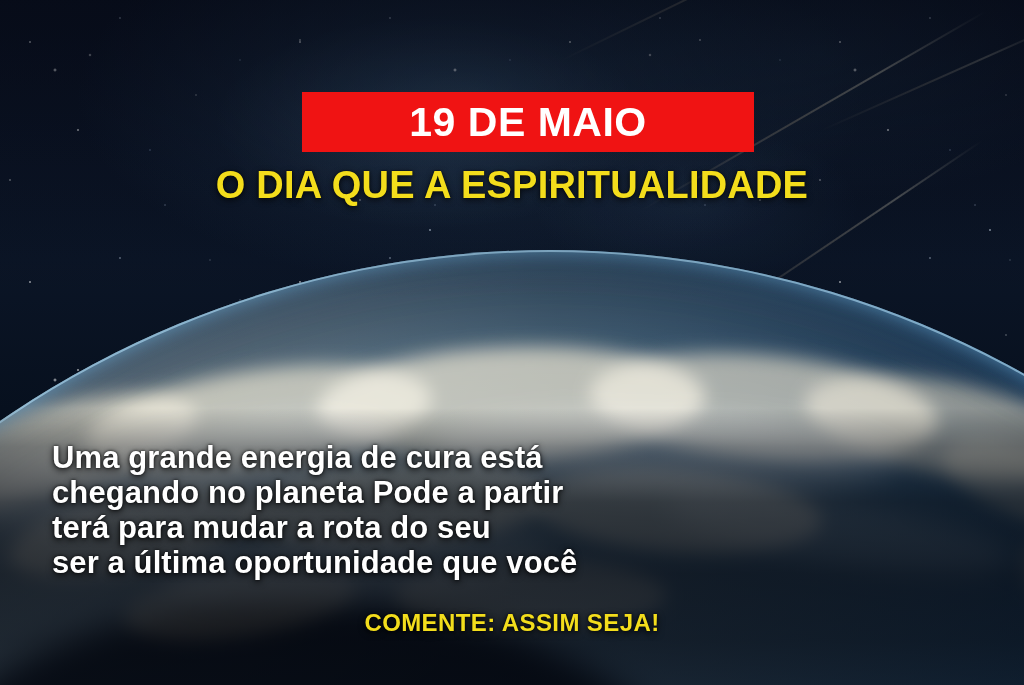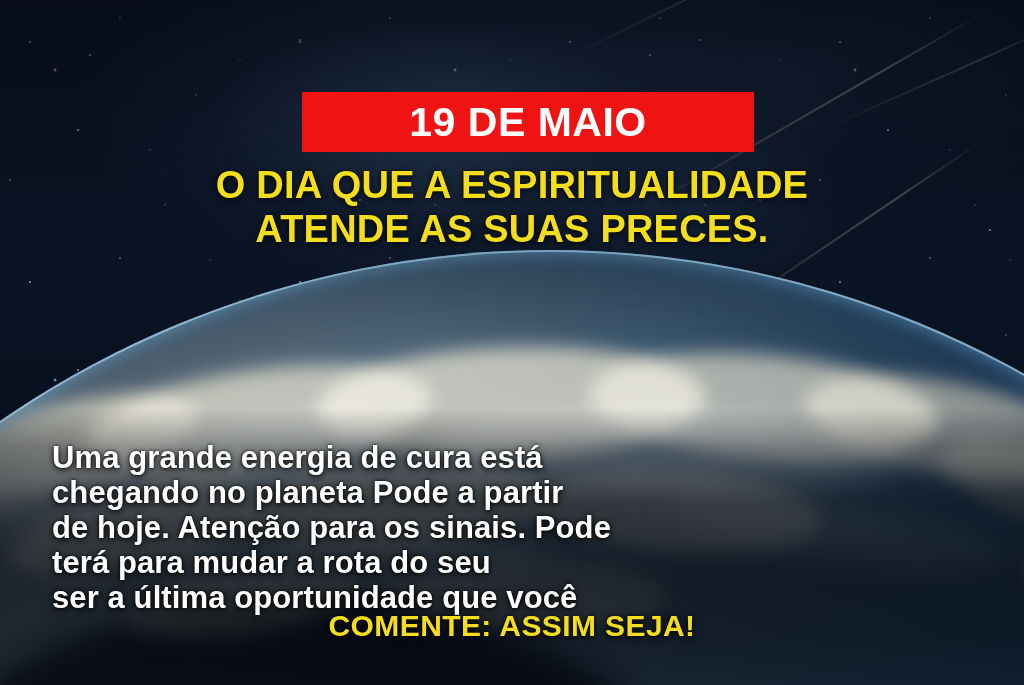--- a/index.html
+++ b/index.html
@@ -270,21 +270,21 @@
   .body-line { display: block; }
 
   .cta {
     position: absolute;
     left: 0; right: 0;
     top: 611px;
     text-align: center;
     color: #f3dd1c;
     font-family: "Liberation Sans", sans-serif;
     font-weight: bold;
-    font-size: 30px;
+    font-size: 24px;
     letter-spacing: 0.4px;
     line-height: 1;
     text-shadow: 0 2px 7px rgba(0,0,0,0.85), 0 0 3px rgba(0,0,0,0.7);
   }
 </style>
 </head>
 <body>
 
 <div id="poster">
 
@@ -337,27 +337,25 @@
   <div class="text-scrim"></div>
 
   <div class="content">
 
     <div class="date-banner">
       <span class="date-banner-label">19 DE MAIO</span>
     </div>
 
     <div class="headline">
       <span class="headline-line">O DIA QUE A ESPIRITUALIDADE</span>
-      <span class="headline-line">ATENDE AS SUAS PRECES.</span>
     </div>
 
     <div class="body-copy">
       <span class="body-line">Uma grande energia de cura está</span>
       <span class="body-line">chegando no planeta Pode a partir</span>
-      <span class="body-line">de hoje. Atenção para os sinais. Pode</span>
       <span class="body-line">terá para mudar a rota do seu</span>
       <span class="body-line">ser a última oportunidade que você</span>
     </div>
 
     <div class="cta">COMENTE: ASSIM SEJA!</div>
 
   </div>
 </div>
 
 </body></html>

